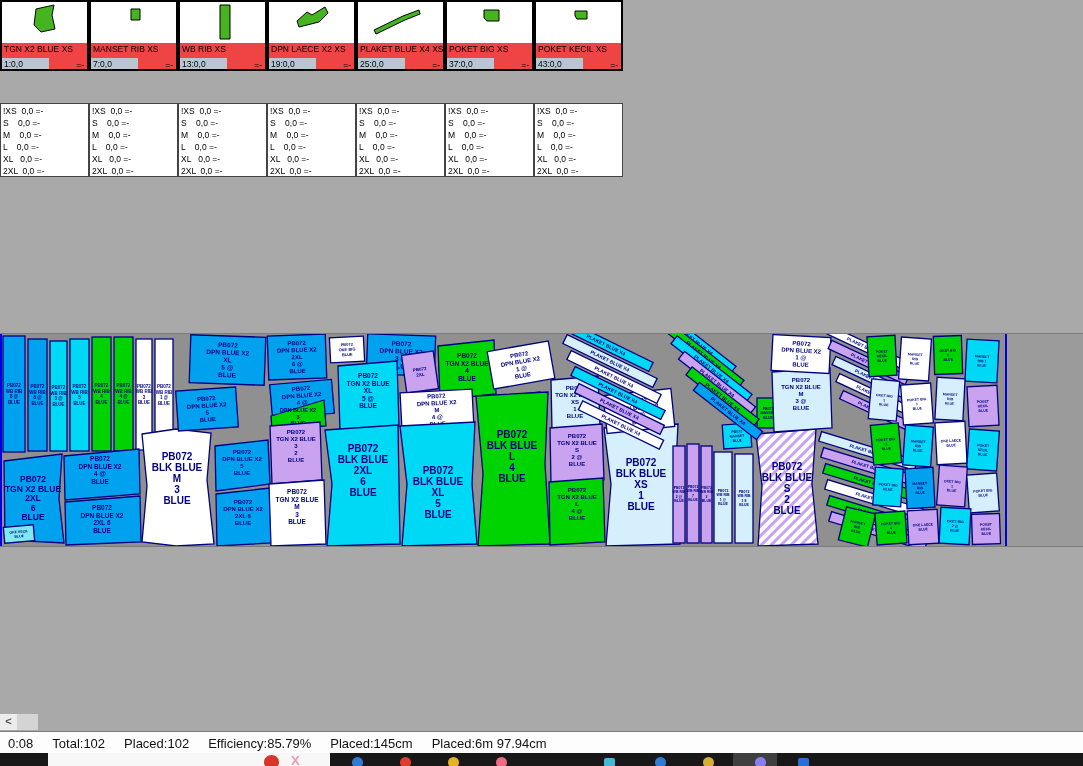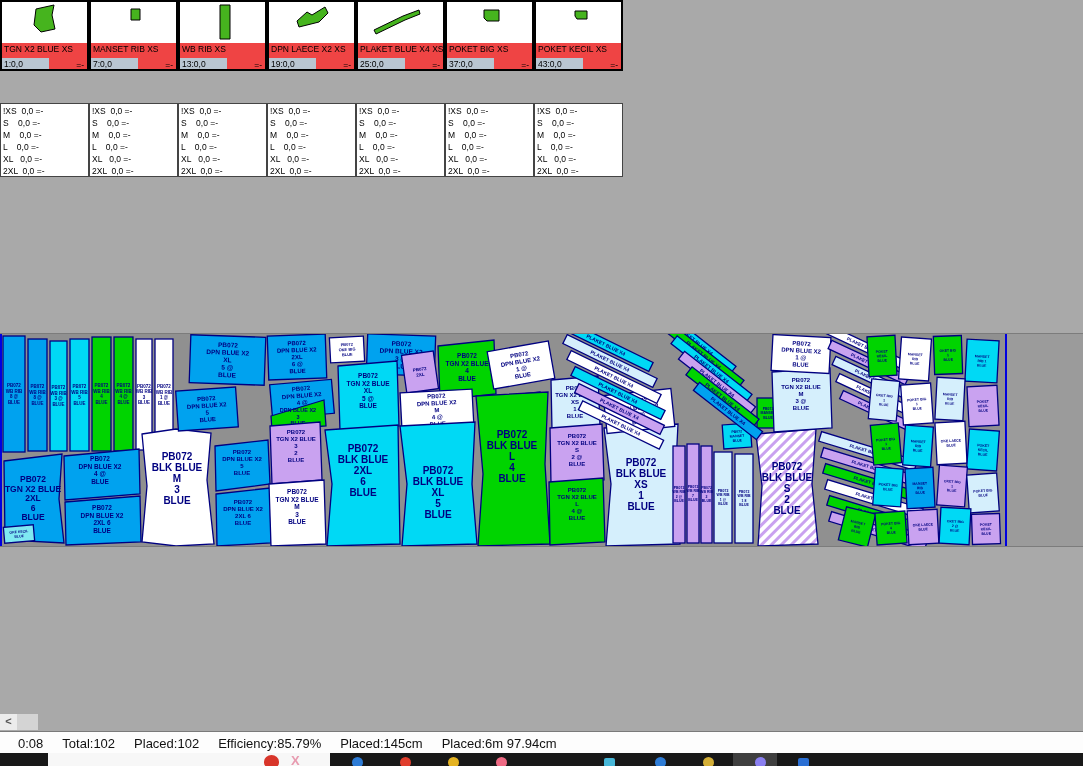--- a/index.html
+++ b/index.html
@@ -50,21 +50,21 @@
     color:#555;font-size:11px;line-height:15px;text-align:center;font-weight:bold;
   }
   .hs-thumb{position:absolute;left:17px;top:0;width:21px;height:16px;background:#d4d4d4;}
   
   .status-bar{
     position:absolute;left:0;top:731px;width:1083px;height:22px;background:#fdfdfd;
     border-top:1px solid #7a7a7a;display:flex;align-items:center;
     font-size:13px;color:#111;
   }
   .status-bar span{margin-left:19px;white-space:nowrap;}
-  .status-bar span:first-child{margin-left:18px;}
+  .status-bar span:first-child{margin-left:8px;}
   
   .taskbar{position:absolute;left:0;top:753px;width:1083px;height:13px;background:#181818;overflow:hidden;}
   .tb-white{position:absolute;top:0;height:13px;background:#f7f7f7;}
   .tb-tile{position:absolute;top:0;height:13px;background:#3f3f3f;}
   .tb-ico{position:absolute;top:4px;width:11px;height:11px;border-radius:50%;}
   .tb-ico.sq{border-radius:2px;height:9px;top:5px;}
   .tb-flower{position:absolute;top:2px;width:15px;height:13px;border-radius:50% 50% 40% 40%;}
   .tb-x{
     position:absolute;top:1px;font-size:13px;line-height:13px;font-weight:bold;
   }

